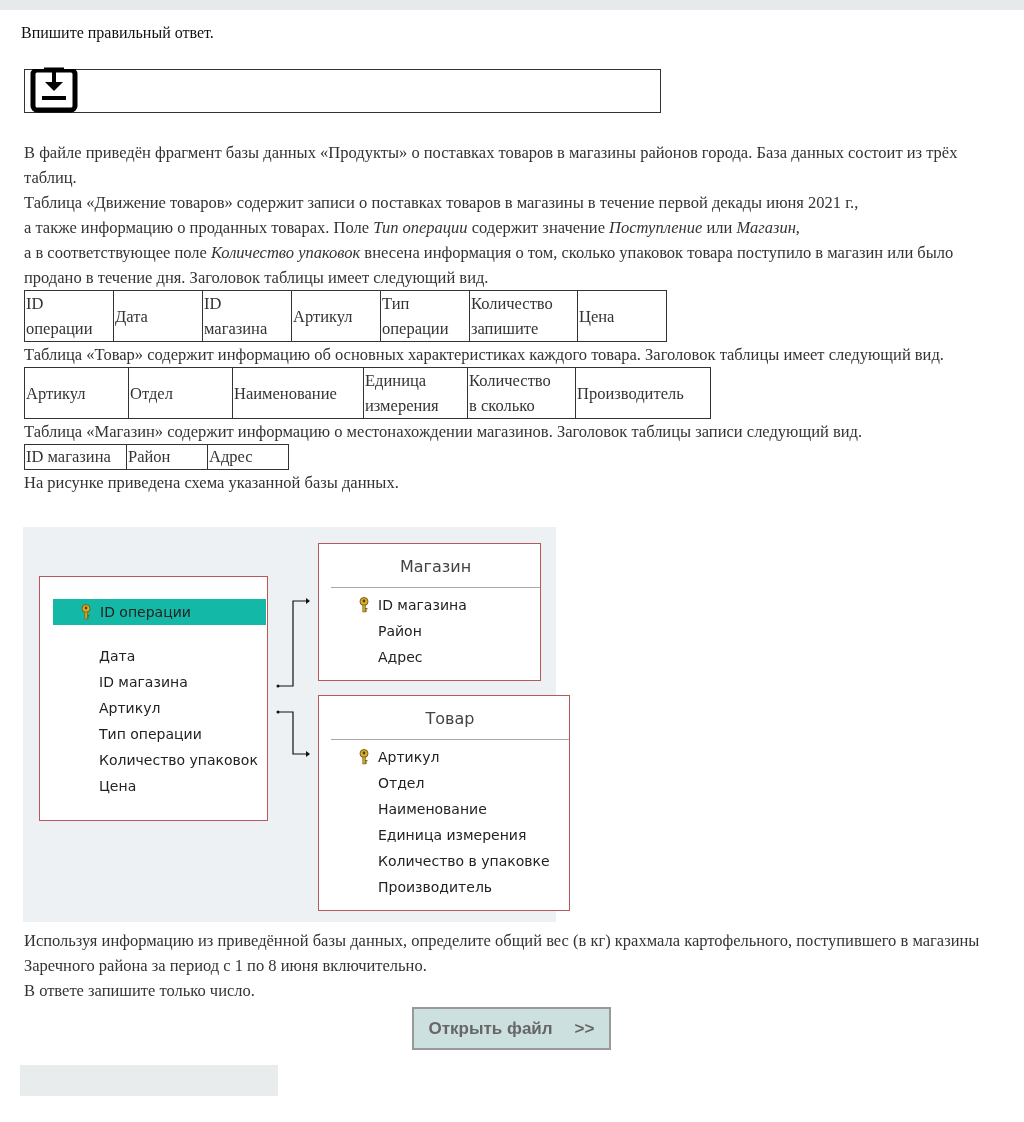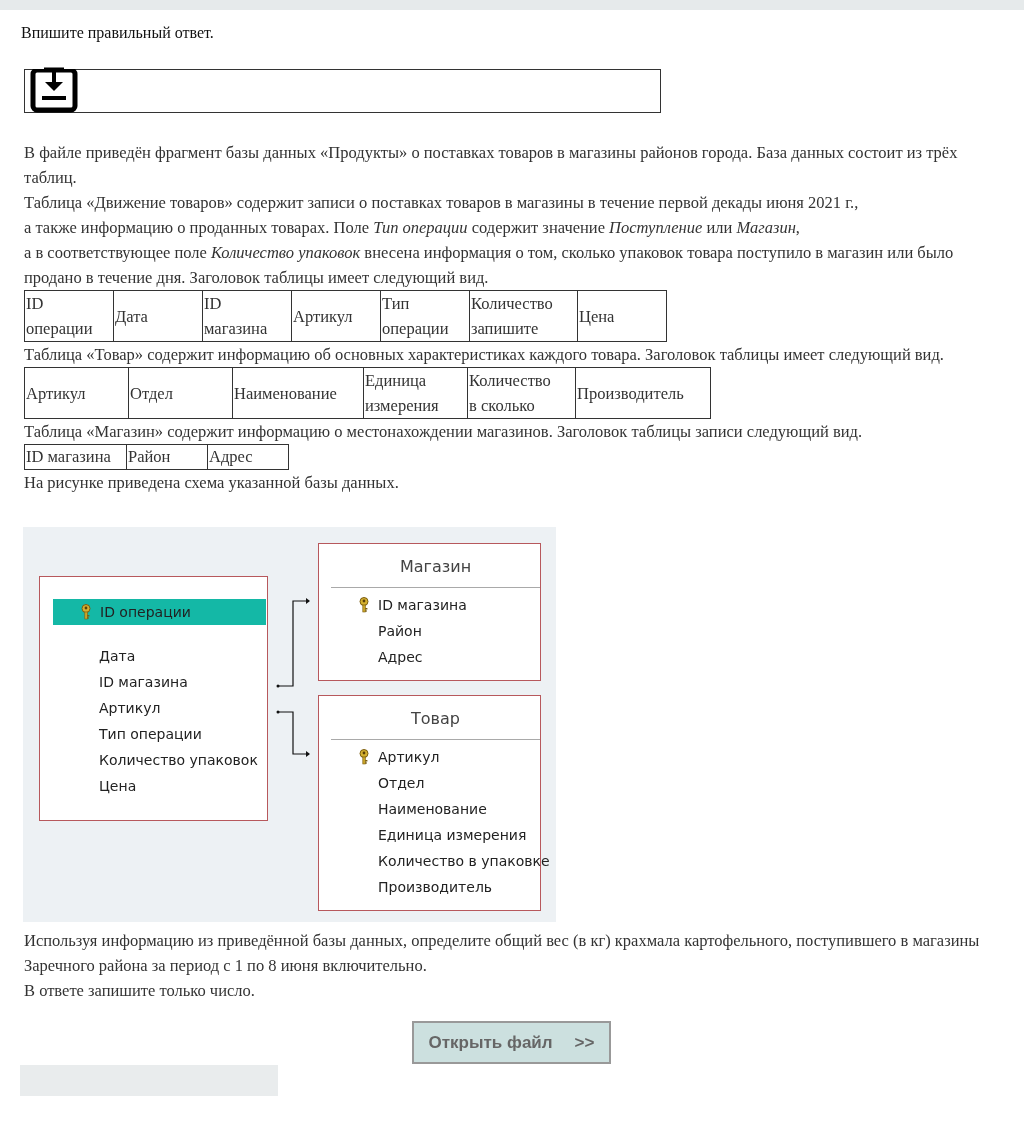--- a/index.html
+++ b/index.html
@@ -23,21 +23,21 @@
          font-family: "DejaVu Sans", "Liberation Sans", sans-serif; color: #222; padding-left: 12px; }
   .tbl-title { text-align: center; font-size: 16px; color: #444; height: 43px; line-height: 46px; border-bottom: 1px solid #a9a9a9; }
   .tbl-row { font-size: 14px; height: 26px; line-height: 26px; padding-left: 47px; position: relative; white-space: nowrap; }
   .tbl-row.pk-hl { background: #14b8a6; margin: 18px 1px; }
   .key { position: absolute; left: 27px; top: 3px; width: 12px; height: 16px; }
   .connectors { position: absolute; left: 0; top: 0; }
   .bottom-text { position: absolute; left: 24px; top: 928px; width: 990px; font-size: 16.5px; line-height: 25px; color: #333; }
   .bottom-text p { margin: 0; }
   .open-btn { position: absolute; left: 412px; top: 1007px; width: 199px; height: 43px; box-sizing: border-box;
               background: #cce0df; border: 2px solid #999; font-family: "Liberation Sans", "DejaVu Sans", sans-serif;
-              font-weight: bold; font-size: 17px; color: #666; display: flex; align-items: center; justify-content: center; cursor: pointer; margin-top: 14px; }
+              font-weight: bold; font-size: 17px; color: #666; display: flex; align-items: center; justify-content: center; cursor: pointer; }
   .open-btn .arrows { margin-left: 22px; }
   .answer-field { position: absolute; left: 20px; top: 1065px; width: 254px; height: 29px; background: #e9eced; border: none; outline: none; }
   i { font-style: italic; }
 </style>
 </head>
 <body>
 
 <div class="topbar"></div>
 
 <div class="instruction">Впишите правильный ответ.</div>
@@ -145,21 +145,21 @@
               <circle cx="6" cy="4" r="1.4" fill="#5a4008"></circle>
               <rect x="4.8" y="8" width="2.6" height="7" fill="#c9a528" stroke="#7a5c10" stroke-width="0.6"></rect>
               <rect x="7.2" y="11" width="2.2" height="1.5" fill="#7a5c10"></rect>
               <rect x="7.2" y="13.3" width="1.6" height="1.4" fill="#7a5c10"></rect>
             </svg></span><span>ID магазина</span></div>
         <div class="tbl-row"><span>Район</span></div>
         <div class="tbl-row"><span>Адрес</span></div>
       </div>
   </div>
 
-  <div class="tbl" id="tbl-product" style="left:295px; top:168px; width:223px; height:216px;">
+  <div class="tbl" id="tbl-product" style="left:295px; top:168px; width:252px; height:216px;">
     <div class="tbl-title">Товар</div>
     <div class="tbl-rows" style="padding-top: 4px;">
         <div class="tbl-row"><span class="key"><svg width="12" height="16" viewBox="0 0 12 16">
               <circle cx="6" cy="4.5" r="4" fill="#d4b030" stroke="#7a5c10" stroke-width="1"></circle>
               <circle cx="6" cy="4" r="1.4" fill="#5a4008"></circle>
               <rect x="4.8" y="8" width="2.6" height="7" fill="#c9a528" stroke="#7a5c10" stroke-width="0.6"></rect>
               <rect x="7.2" y="11" width="2.2" height="1.5" fill="#7a5c10"></rect>
               <rect x="7.2" y="13.3" width="1.6" height="1.4" fill="#7a5c10"></rect>
             </svg></span><span>Артикул</span></div>
         <div class="tbl-row"><span>Отдел</span></div>

